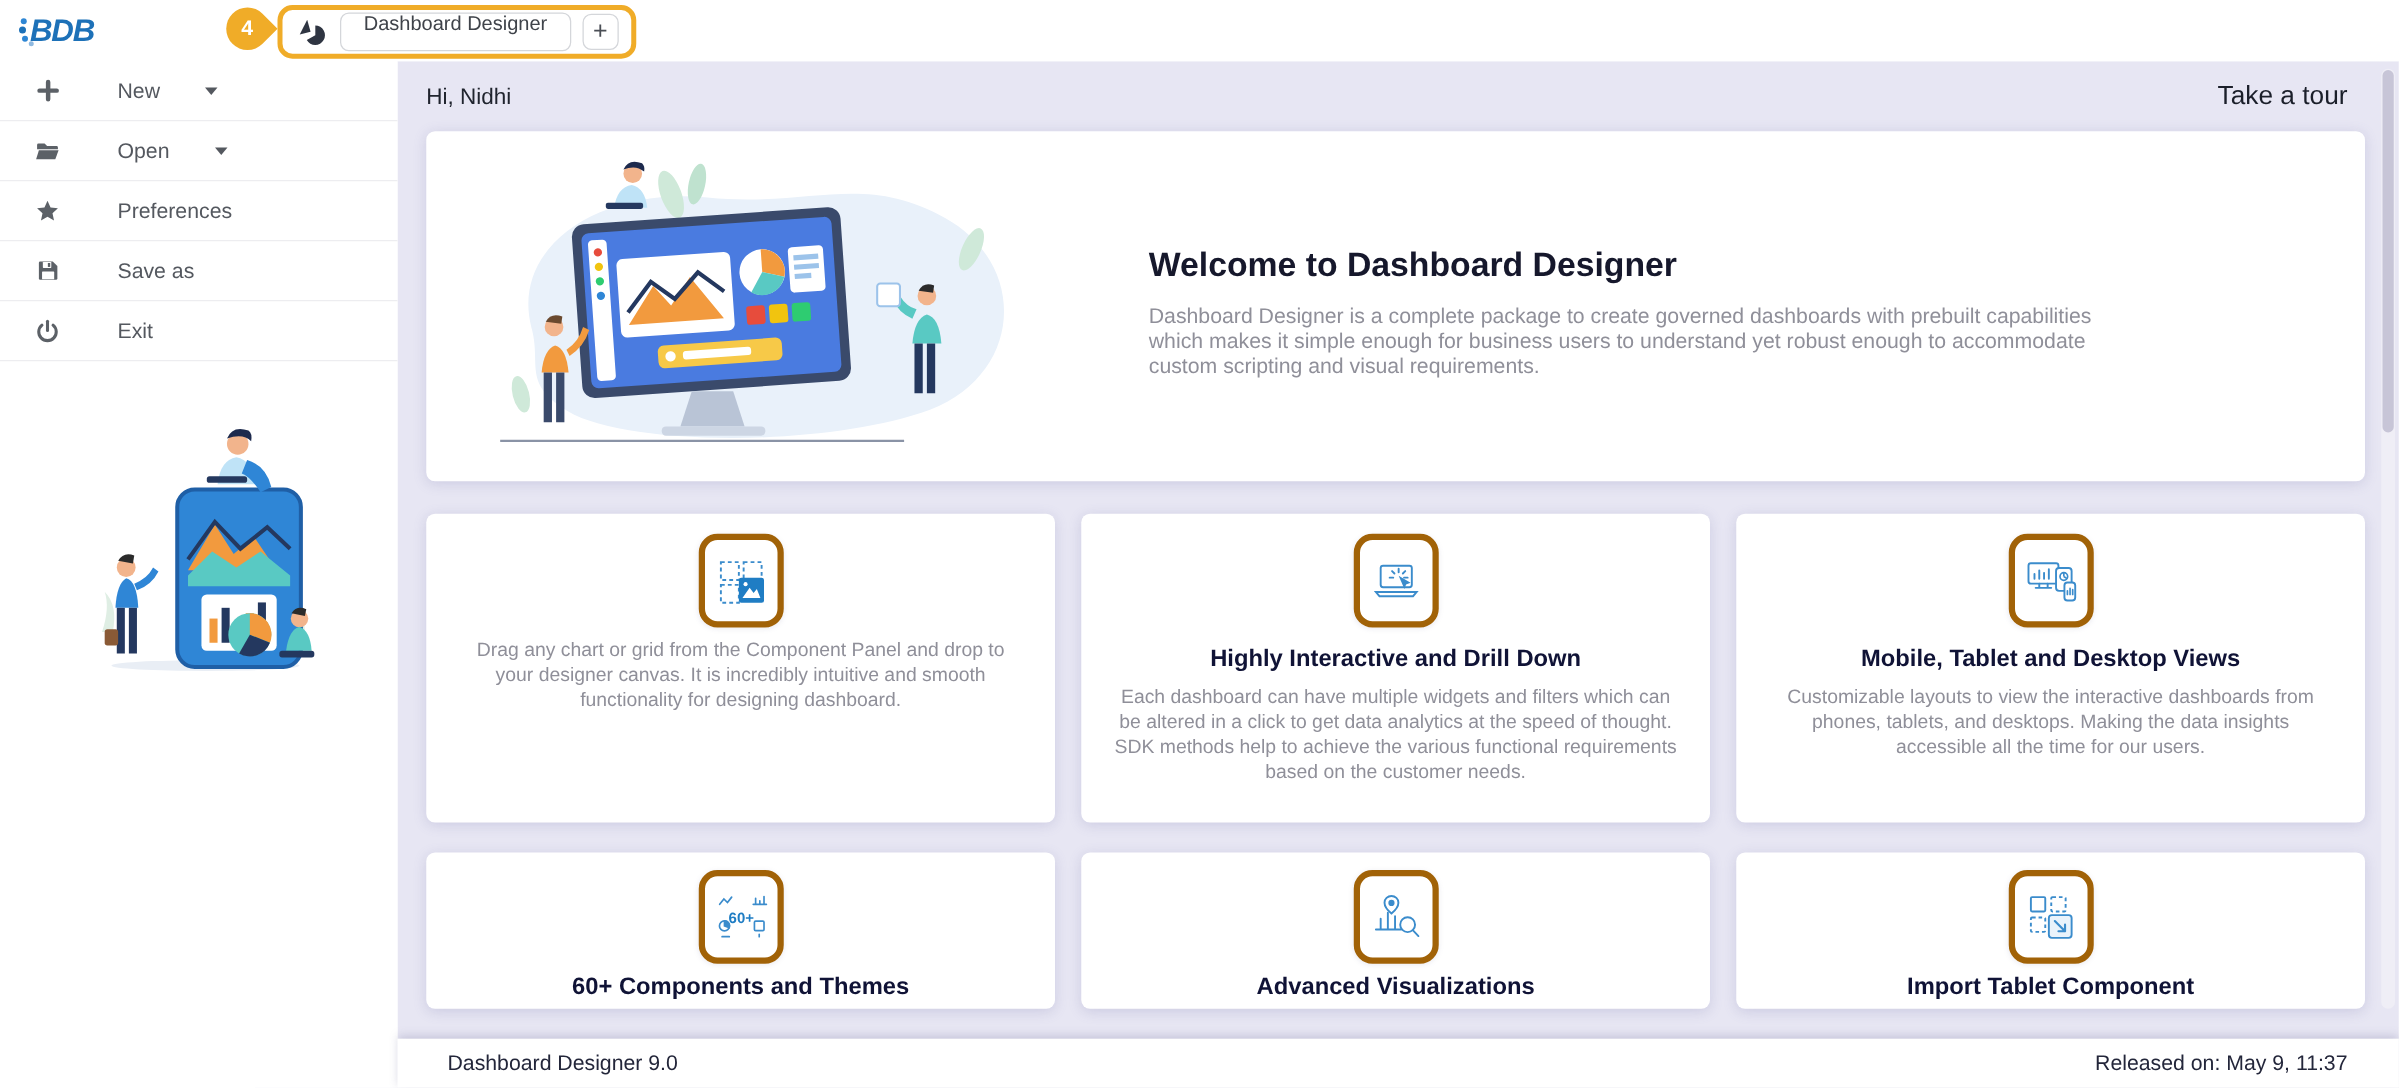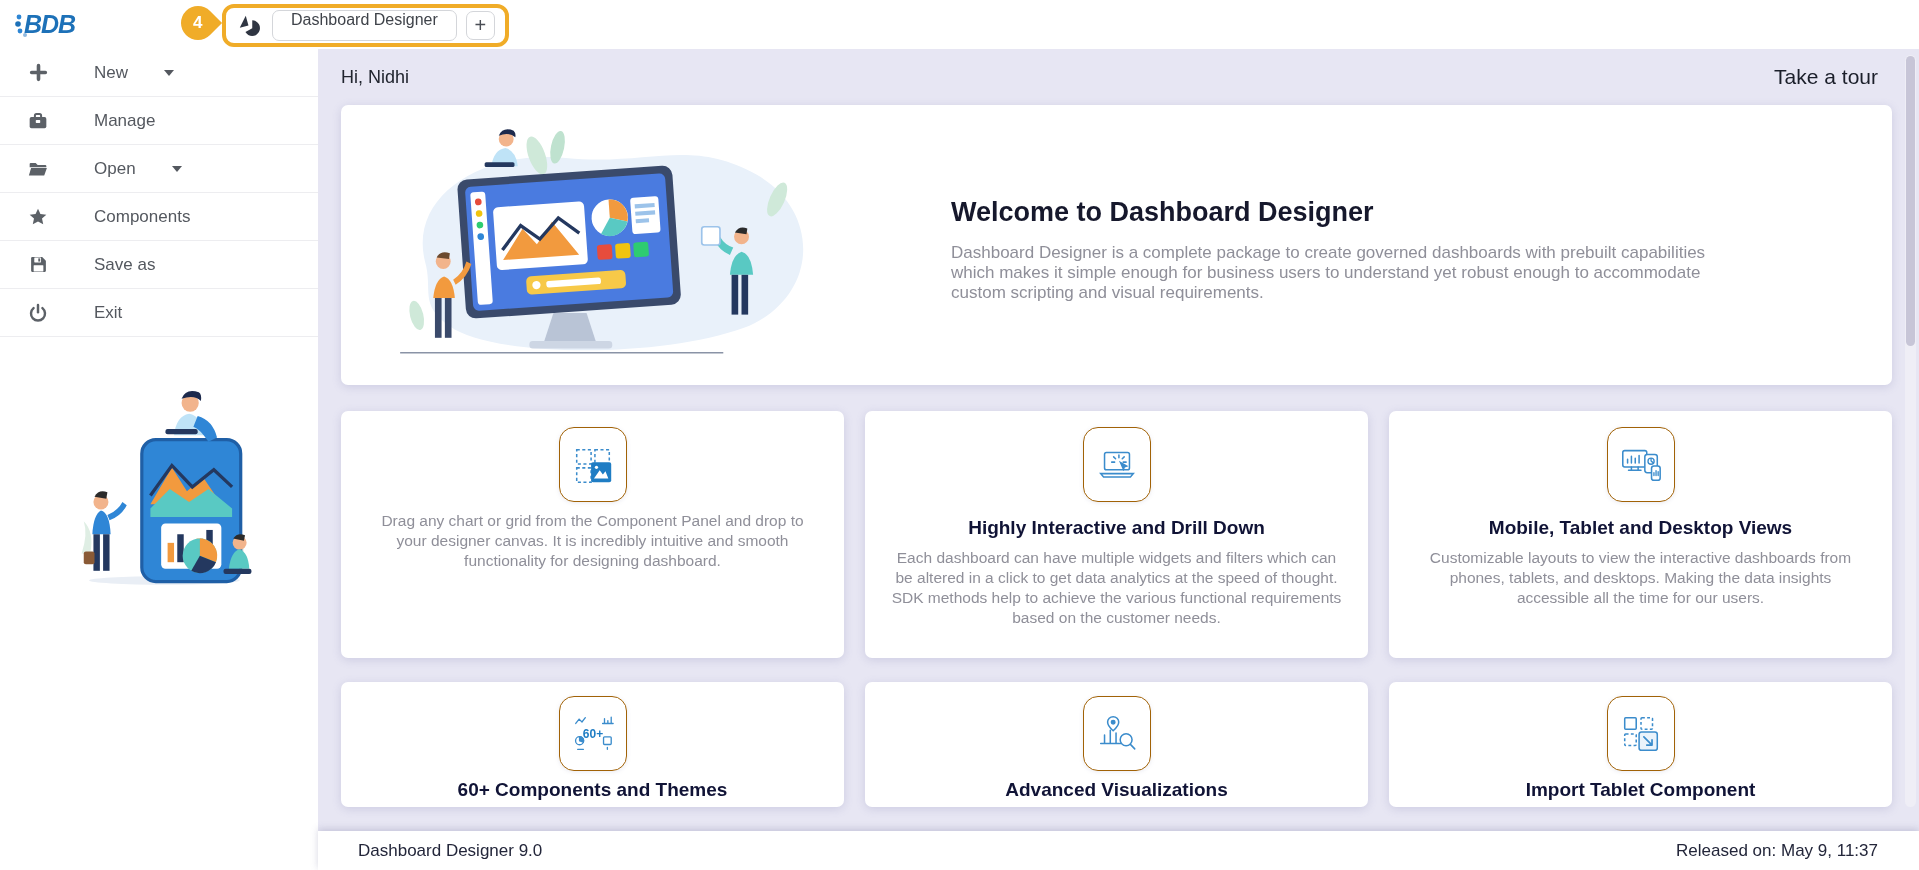--- a/index.html
+++ b/index.html
@@ -34,30 +34,30 @@
   
   .main { position:absolute; left:318px; top:49px; right:0; bottom:39px;
     background:#e7e6f3; overflow:hidden; padding:0 27px 0 23px; }
   .main-header { height:56px; display:flex; align-items:center; justify-content:space-between; }
   .greeting { font-size:18px; color:#20242e; }
   .take-tour { font-size:21px; color:#1b1f2a; cursor:pointer; margin-right:14px; }
 
   .welcome-card { height:280px; background:#fff; border-radius:7px;
     box-shadow:0 2px 10px rgba(100,100,160,.20); display:flex; overflow:hidden; }
   .welcome-illo { width:490px; padding-left:26px; display:flex; align-items:center; }
-  .welcome-text { margin-left:120px; width:760px; padding-top:92px; }
+  .welcome-text { margin-left:88px; width:760px; padding-top:92px; }
   .welcome-title { font-size:27px; font-weight:bold; color:#16182c; }
   .welcome-desc { margin-top:15px; font-size:17px; line-height:20px; color:#8f8f99; }
 
   .cards-row { margin-top:26px; display:grid; grid-template-columns:repeat(3,1fr); gap:21px; }
   .cards-row.second { margin-top:24px; }
   .card { background:#fff; border-radius:7px; box-shadow:0 2px 10px rgba(100,100,160,.20);
     height:247px; text-align:center; padding:16px 26px 0 26px; overflow:hidden; }
   .cards-row.second .card { height:125px; padding-top:14px; }
-  .icon-box { width:68px; height:75px; margin:0 auto; border:1px solid #a16207; border-radius:15px;
+  .icon-box { width:68px; height:75px; margin:0 auto; border:5px solid #a16207; border-radius:15px;
     box-shadow:0 1px 4px rgba(120,120,160,.15); display:flex; align-items:center; justify-content:center; }
   .card-title { margin-top:15px; font-size:19px; font-weight:bold; color:#101336; }
   .card-desc { margin-top:9px; font-size:15.5px; line-height:20px; color:#8f8f99; }
   .cards-row.second .card-title { margin-top:8px; }
   .cards-row.second .card-desc { margin-top:4px; }
 
   
   .scrollbar { position:absolute; right:3px; top:55px; height:752px; width:11px;
     background:#efeef6; border-radius:6px; z-index:35; }
   .scroll-thumb { position:absolute; top:1px; left:1px; width:9px; height:290px;
@@ -108,49 +108,39 @@
   <div class="side-item">
     <span class="sicon">
       <svg width="19" height="19" viewBox="0 0 18 18">
           <path d="M9 2.5 V15.5 M2.5 9 H15.5" stroke="#5c6167" stroke-width="3.4" stroke-linecap="round"></path>
         </svg>
     </span>
     <span class="slabel">New</span>
     <span class="caret"></span>
   </div>
 
-  <div class="side-item">
-    <span class="sicon">
-      <svg width="20" height="20" viewBox="0 0 18 18">
-        <path d="M6.2 5.5 V4.2 a1.4 1.4 0 0 1 1.4-1.4 h2.8 a1.4 1.4 0 0 1 1.4 1.4 V5.5" fill="none" stroke="#5c6167" stroke-width="1.8"></path>
-        <rect x="1.5" y="5.5" width="15" height="10" rx="1.6" fill="#5c6167"></rect>
-        <rect x="7" y="8.2" width="4" height="2.6" rx="0.6" fill="#fff"></rect>
-      </svg>
-    </span>
-    <span class="slabel">Manage</span>
-  </div>
 
   <div class="side-item">
     <span class="sicon">
       <svg width="20" height="20" viewBox="0 0 18 18">
         <path d="M1.5 4.5 a1 1 0 0 1 1-1 h4.4 l1.8 1.8 h6.8 a1 1 0 0 1 1 1 v1.2 H1.5 Z" fill="#5c6167"></path>
         <path d="M2.8 8.2 H17 L14.6 14.8 H0.8 Z" fill="#5c6167"></path>
       </svg>
     </span>
     <span class="slabel">Open</span>
     <span class="caret"></span>
   </div>
 
   <div class="side-item">
     <span class="sicon">
       <svg width="20" height="20" viewBox="0 0 18 18">
         <path d="M9 1.5 L11.2 6.3 L16.5 6.9 L12.6 10.4 L13.7 15.6 L9 13 L4.3 15.6 L5.4 10.4 L1.5 6.9 L6.8 6.3 Z" fill="#5c6167"></path>
       </svg>
     </span>
-    <span class="slabel">Components</span>
+    <span class="slabel">Preferences</span>
   </div>
 
   <div class="side-item">
     <span class="sicon">
       <svg width="19" height="19" viewBox="0 0 18 18">
         <path d="M2 3 a1 1 0 0 1 1-1 h9.5 L16 5.5 V15 a1 1 0 0 1-1 1 H3 a1 1 0 0 1-1-1 Z" fill="#5c6167"></path>
         <rect x="5" y="2.4" width="6.4" height="4.6" rx="0.5" fill="#fff"></rect>
         <rect x="8.8" y="3.2" width="1.8" height="3" fill="#5c6167"></rect>
         <rect x="4.4" y="9.6" width="9.2" height="6" rx="0.5" fill="#fff"></rect>
       </svg>

